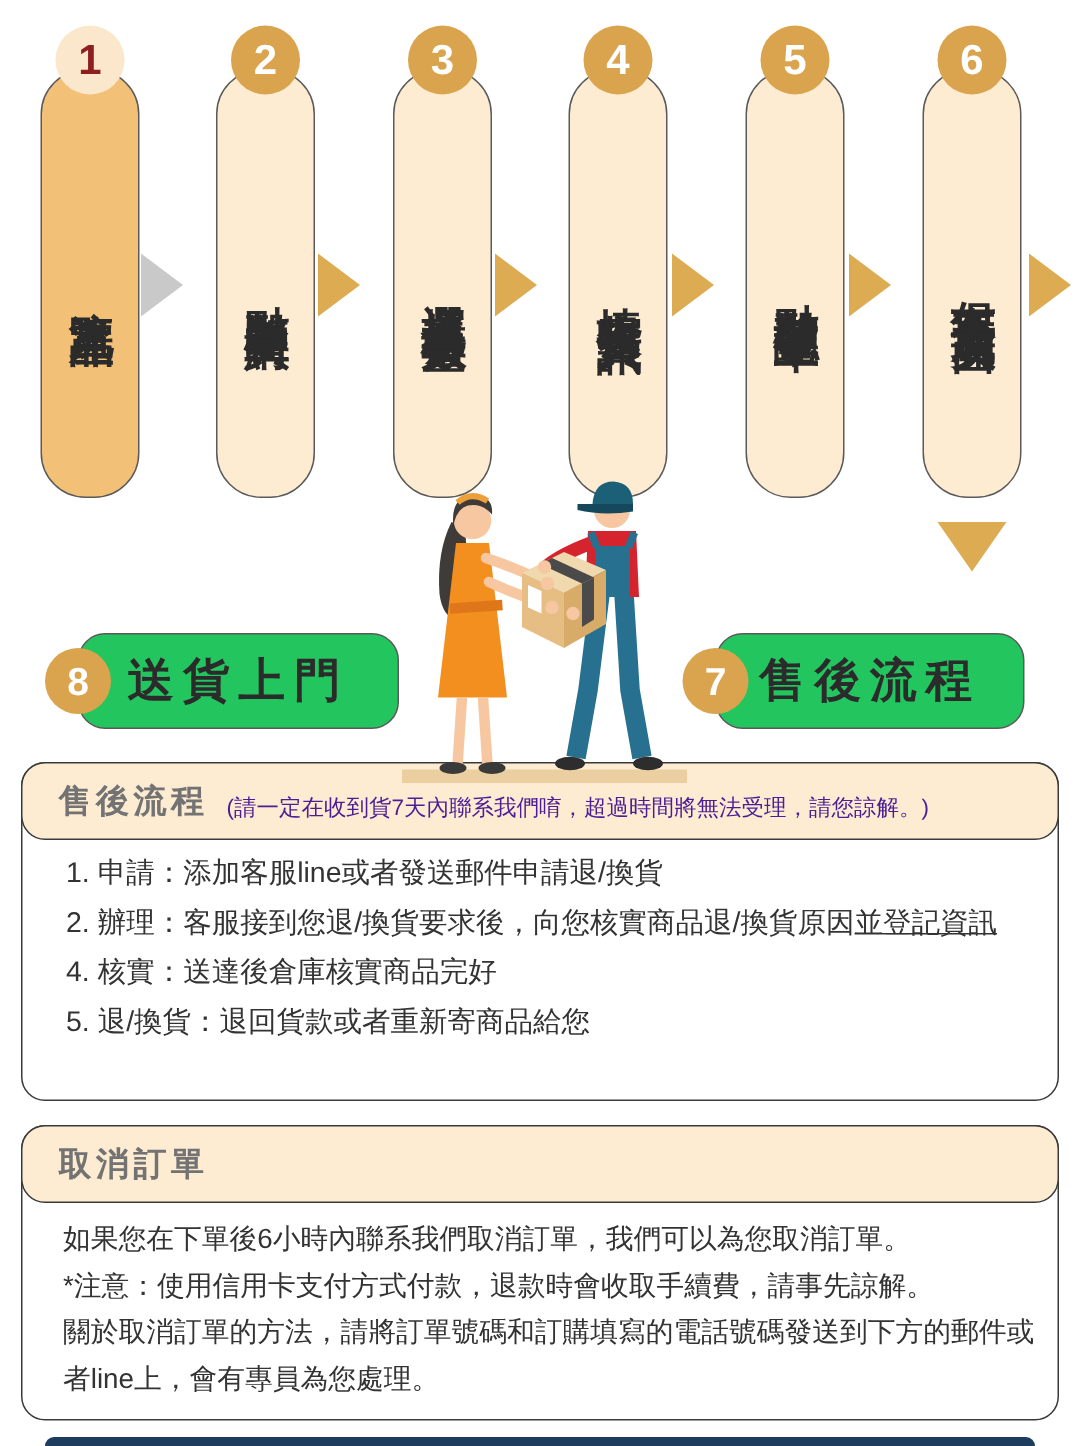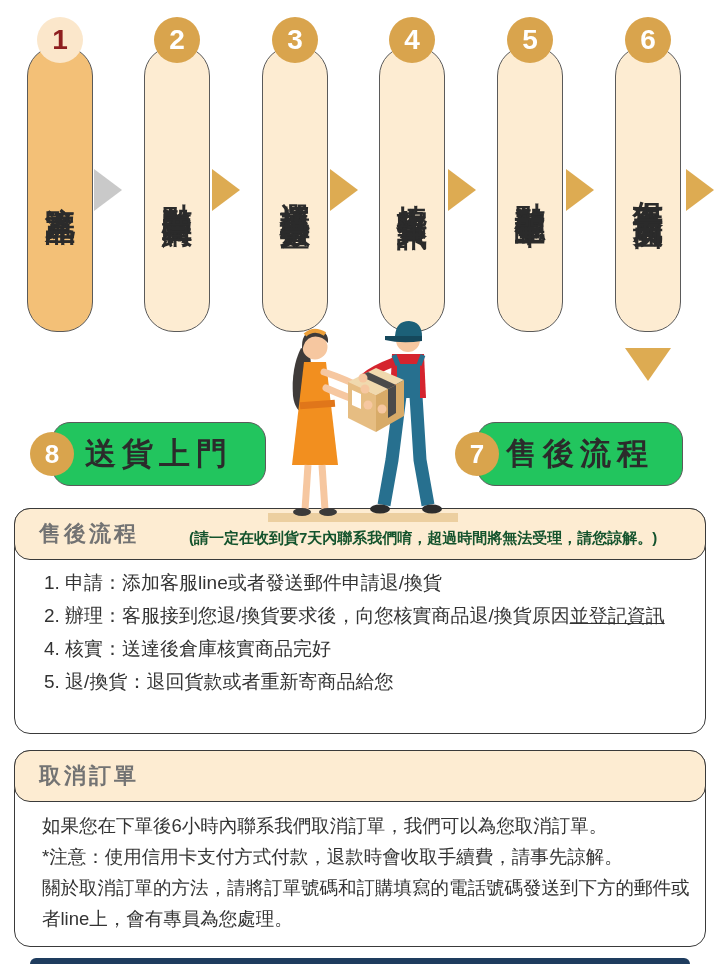--- a/index.html
+++ b/index.html
@@ -62,21 +62,21 @@
   .sec-body{
     position:absolute;left:0;right:0;top:0;bottom:0;background:#fff;
     border:1.6px solid #3a3a3a;border-radius:16px;box-sizing:border-box;
   }
   .sec-header{
     position:absolute;top:0;left:0;right:0;height:52px;background:#fdecd2;
     border:1.6px solid #3a3a3a;border-radius:16px;box-sizing:border-box;
     display:flex;align-items:center;padding:0 8px 0 24px;gap:12px;
   }
   .sec-title{font-size:22px;font-weight:600;color:#737373;letter-spacing:3px;white-space:nowrap;}
-  .sec-note{font-size:15px;font-weight:bold;color:#14532d;padding-top:8px;white-space:nowrap;margin-left:38px;}
+  .sec-note{font-size:15px;font-weight:normal;color:#4c1d95;padding-top:8px;white-space:nowrap;}
   .as-list{position:absolute;top:58px;left:30px;right:16px;}
   .as-item{font-size:19px;line-height:33px;color:#333;white-space:nowrap;}
   .ul{text-decoration:underline;}
   .cancel-text{position:absolute;top:60px;left:28px;right:2px;}
   .cancel-text p{margin:0;font-size:18.5px;line-height:31px;color:#333;}
   
   .bottom-bar{
     position:absolute;left:30px;width:660px;top:958px;height:6px;
     background:#1e3c5e;border-radius:6px 6px 0 0;
   }

